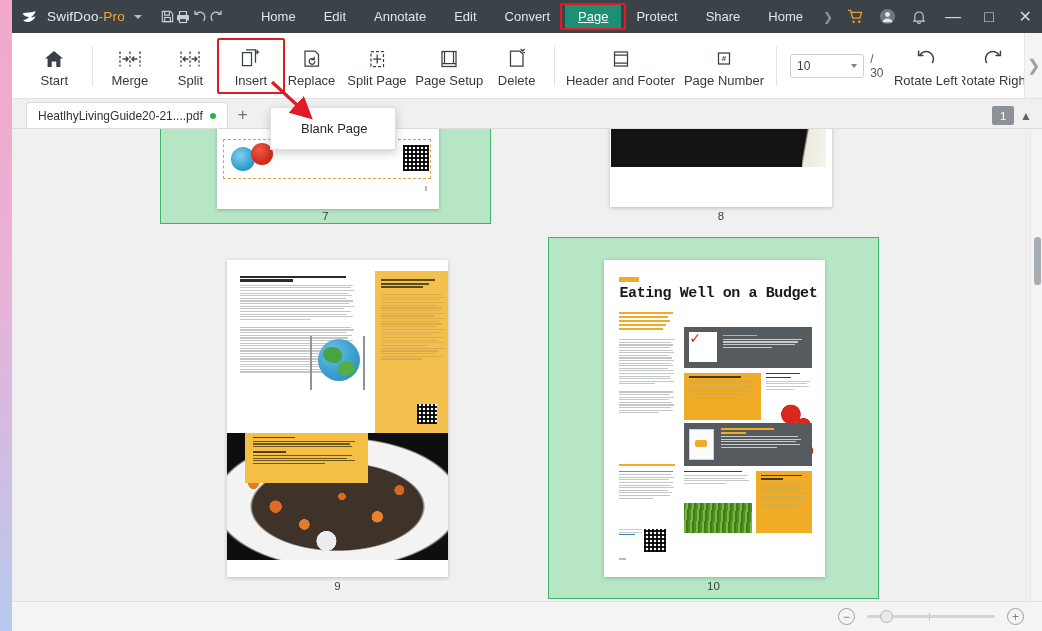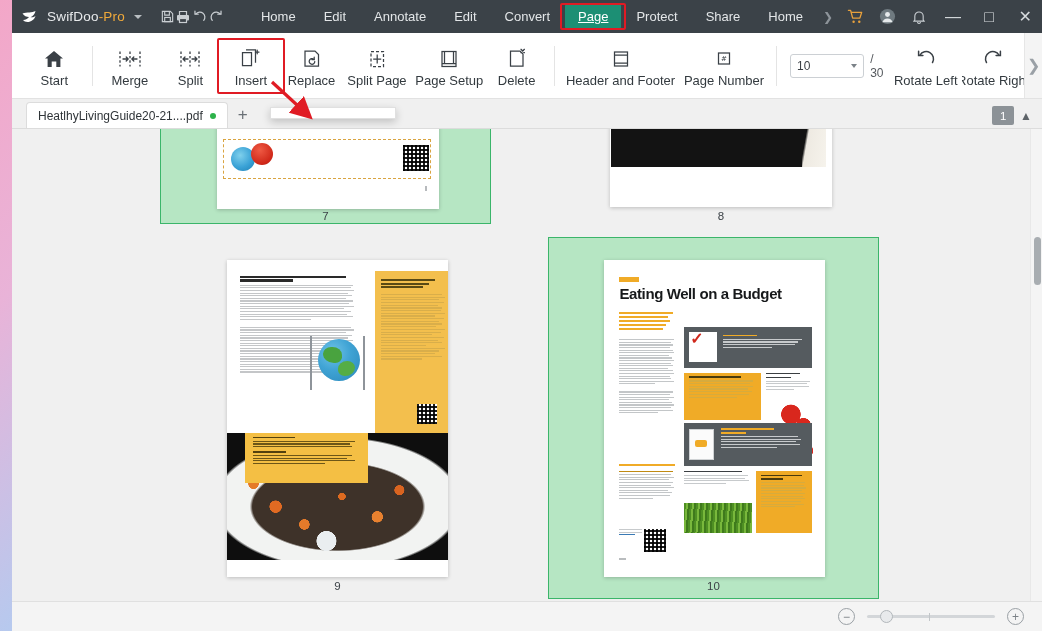--- a/index.html
+++ b/index.html
@@ -210,21 +210,21 @@
   }
   .p9 .ybox .bl { height:1.1px;background:#6d5617;margin:0 7% 1.4px; }
   .qr {
     background:
       repeating-linear-gradient(90deg,#1d1d1d 0 2px,#fff 2px 4px),
       repeating-linear-gradient(0deg,#1d1d1d 0 2px,#fff 2px 4px);
     background-blend-mode: multiply;
   }
 
   
-  .p10 { background:#fff; }
+  .p10 { background:#fff;font-family:Liberation Mono, monospace; }
   .p10 .goldtick { position:absolute; left:7%; top:5.5%; width:9%; height:1.6%; background:#f0ab27; }
   .p10 .bigtitle {
     position:absolute; left:7%; top:8%; width:86%;
     font-size:15px; font-weight:bold; color:#17191b; letter-spacing:-.4px;
     white-space:nowrap;
   }
   .p10 .subtxt { position:absolute; left:7%; top:16.5%; width:25%; }
   .p10 .subtxt div { height:2px; background:#f0ab27; margin-bottom:2px; }
   .p10 .bodycol { position:absolute; left:7%; top:25%; width:25%; }
   .p10 .bodycol div { height:1.1px; background:#c3c6c8; margin-bottom:1.5px; }
@@ -828,20 +828,21 @@
   <div class="statusbar">
     <div class="zcircle">−</div>
     <div class="ztrack">
       <div class="ztick"></div>
       <div class="zknob"></div>
     </div>
     <div class="zcircle">+</div>
   </div>
 
   <div class="dropdown">
+    <div class="dd-item">Blank Page</div>
   </div>
 
   <svg class="arrow-anno" width="70" height="55" viewBox="0 0 70 55">
     <defs>
       <marker id="ah" markerWidth="7" markerHeight="7" refX="5.4" refY="3.5" orient="auto">
         <path d="M0 0 L7 3.5 L0 7 Z" fill="#e01b24"></path>
       </marker>
     </defs>
     <line x1="5" y1="4" x2="42" y2="38" stroke="#e01b24" stroke-width="3.2" marker-end="url(#ah)"></line>
   </svg>

